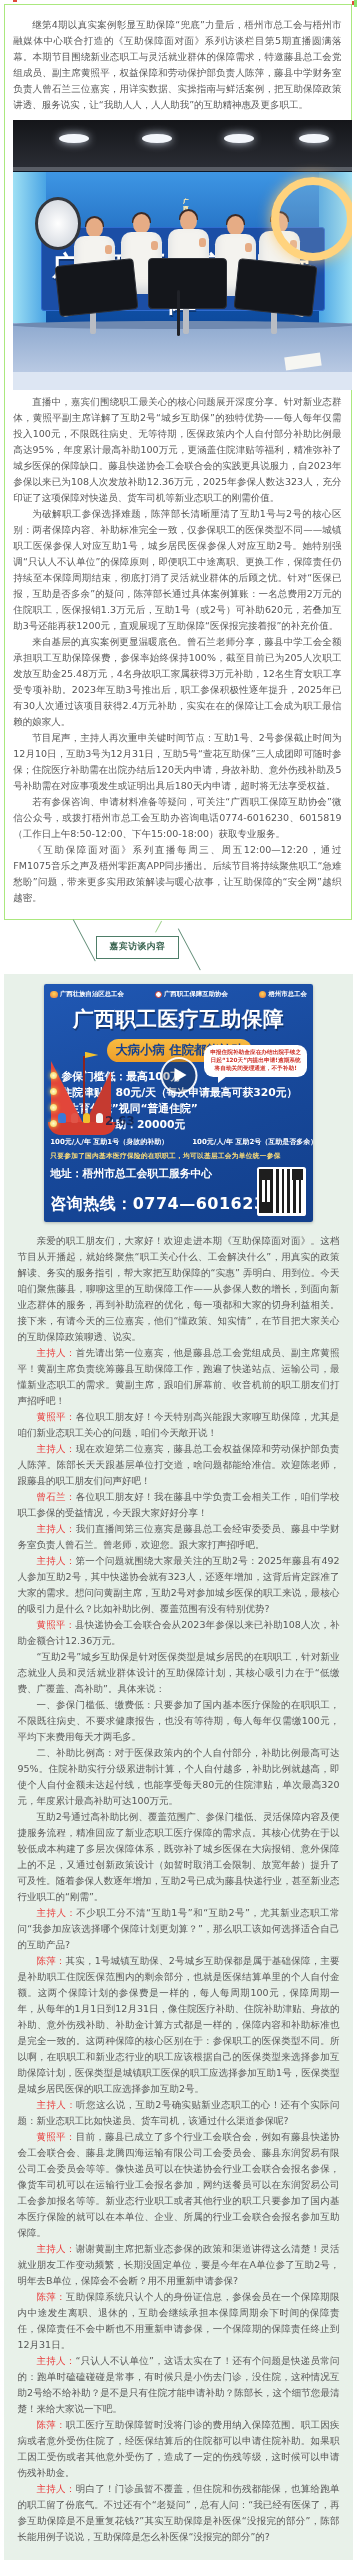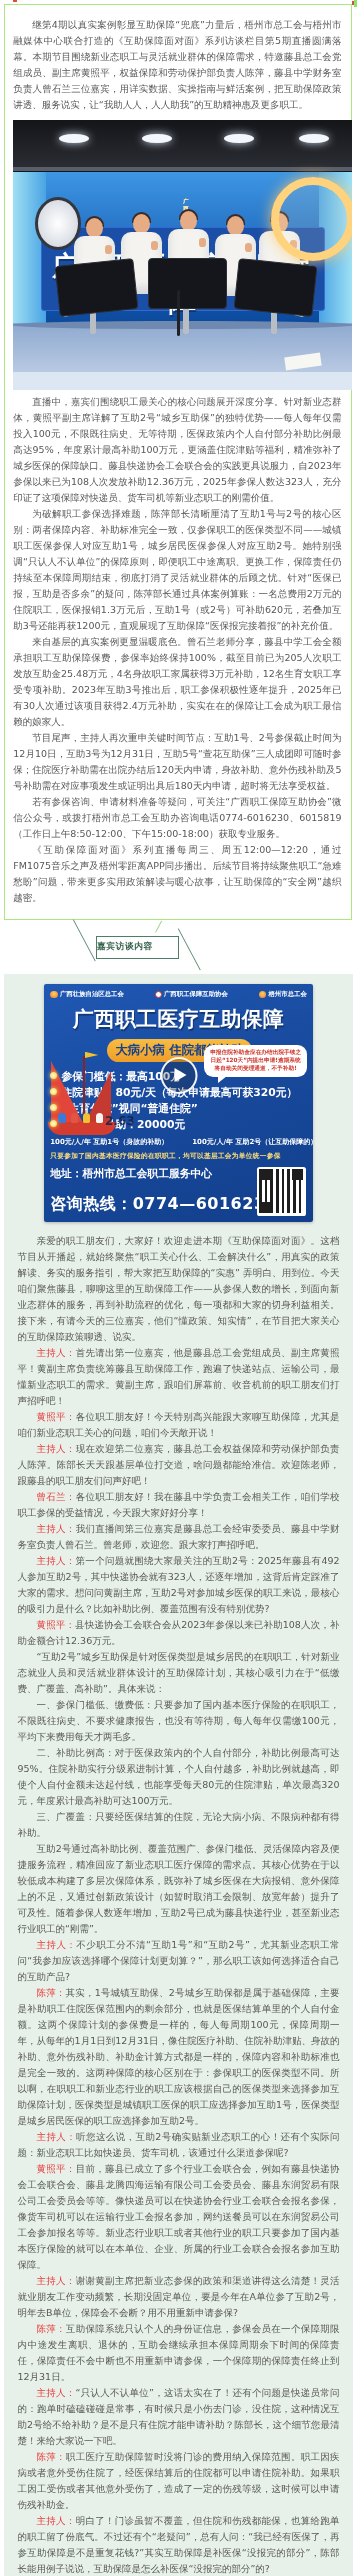--- a/index.html
+++ b/index.html
@@ -38,21 +38,21 @@
   .ph-desk{left:0;bottom:0;width:100%;height:67px;background:linear-gradient(#8ea9cf,#c8d5ea);}
   .ph-desk-edge{left:0;bottom:61px;width:100%;height:7.2px;background:#6f89b0;border-radius:50%;}
   .ph-floor{left:0;bottom:0;width:100%;height:17.5px;background:#dde6f3;}
   .mon{background:#14161b;border:1px solid #2c2f36;border-radius:4.1px;width:77px;height:49px;}
   .arm{background:#b9bdc4;border-radius:2.6px;}
   .ph-paper{right:31px;bottom:21.6px;width:36px;height:13.4px;background:#f6f6f2;transform:rotate(-8deg);}
   .ph-mic{width:3.1px;height:46px;background:#202228;border-radius:1.5px;}
 
   
   .divider-wrap{position:relative;height:38px;margin-top:8.2px;}
-  .divider-box{position:absolute;left:96px;top:7.2px;width:81px;padding:4.6px 0;border:0.5px solid #4e7d68;background:#fff;color:#35604c;font-size:8.8px;font-weight:bold;text-align:left;letter-spacing:0.5px;}
+  .divider-box{position:absolute;left:96px;top:7.2px;width:81px;padding:4.6px 0;border:0.5px solid #4e7d68;background:#fff;color:#35604c;font-size:8.8px;font-weight:bold;text-align:center;letter-spacing:0.5px;}
   .slash{position:absolute;width:47px;height:0.5px;background:#5c8a73;}
   .slash.l{left:61px;top:11.3px;transform:rotate(62deg);}
   .slash.r{left:166px;top:20.6px;transform:rotate(62deg);}
   .notch{position:absolute;left:158px;top:-8.2px;width:0.5px;height:13.4px;background:#9fd18d;transform:rotate(28deg);}
 
   
   .interview{margin:7.2px 4.1px 0;background:#e8f1e9;padding:10.3px 13.4px 14.4px;}
   .video{width:269px;margin:0 auto 11.3px;position:relative;background:linear-gradient(160deg,#2058b4,#17489a 55%,#123f8c);border-radius:2.1px;padding:6.2px 6.2px 7.2px;box-sizing:border-box;box-shadow:0 1px 3.1px rgba(0,0,0,.25);}
   .po-orgs{display:flex;justify-content:space-between;align-items:center;color:#fff;font-weight:bold;font-size:6.4px;}
   .po-orgs span{display:flex;align-items:center;gap:2.1px;}
@@ -238,21 +238,21 @@
           <span>“生育住院”视同“普通住院”</span>
         </li>
         <li>
           <i class="bulb"></i>
           <span>意外伤残补助：20000元</span>
         </li>
       </ul>
 
     <div class="po-plans">
       <span>100元/人/年  互助1号（身故的补助）</span>
-      <span>100元/人/年  互助2号（让互助保障的）</span>
+      <span>100元/人/年  互助2号（互助是否多余）</span>
     </div>
     <div class="po-note">只要参加了国内基本医疗保险的在职职工，均可以基层工会为单位统一参保</div>
     <div class="po-addr">地址：梧州市总工会职工服务中心</div>
     <div class="po-hot">咨询热线：0774—6016230</div>
 
     <div class="qr">
         <div class="qr-inner"></div>
       </div>
 
     <div class="overlay-num">2.63</div>
@@ -266,21 +266,20 @@
       <p class="para"><span class="speaker">主持人：</span>首先请出第一位嘉宾，他是藤县总工会党组成员、副主席黄照平！黄副主席负责统筹藤县互助保障工作，跑遍了快递站点、运输公司，最懂新业态职工的需求。黄副主席，跟咱们屏幕前、收音机前的职工朋友们打声招呼吧！</p>
       <p class="para"><span class="speaker">黄照平：</span>各位职工朋友好！今天特别高兴能跟大家聊互助保障，尤其是咱们新业态职工关心的问题，咱们今天敞开说！</p>
       <p class="para"><span class="speaker">主持人：</span>现在欢迎第二位嘉宾，藤县总工会权益保障和劳动保护部负责人陈萍。陈部长天天跟基层单位打交道，啥问题都能给准信。欢迎陈老师，跟藤县的职工朋友们问声好吧！</p>
       <p class="para"><span class="speaker">曾石兰：</span>各位职工朋友好！我在藤县中学负责工会相关工作，咱们学校职工参保的受益情况，今天跟大家好好分享！</p>
       <p class="para"><span class="speaker">主持人：</span>我们直播间第三位嘉宾是藤县总工会经审委委员、藤县中学财务室负责人曾石兰。曾老师，欢迎您。跟大家打声招呼吧。</p>
       <p class="para"><span class="speaker">主持人：</span>第一个问题就围绕大家最关注的互助2号：2025年藤县有492人参加互助2号，其中快递协会就有323人，还逐年增加，这背后肯定踩准了大家的需求。想问问黄副主席，互助2号对参加城乡医保的职工来说，最核心的吸引力是什么？比如补助比例、覆盖范围有没有特别优势?</p>
       <p class="para"><span class="speaker">黄照平：</span>县快递协会工会联合会从2023年参保以来已补助108人次，补助金额合计12.36万元。</p>
       <p class="para">“互助2号”城乡互助保是针对医保类型是城乡居民的在职职工，针对新业态就业人员和灵活就业群体设计的互助保障计划，其核心吸引力在于“低缴费、广覆盖、高补助”。具体来说：</p>
       <p class="para">一、参保门槛低、缴费低：只要参加了国内基本医疗保险的在职职工，不限既往病史、不要求健康报告，也没有等待期，每人每年仅需缴100元，平均下来费用每天才两毛多。</p>
       <p class="para">二、补助比例高：对于医保政策内的个人自付部分，补助比例最高可达95%。住院补助实行分级累进制计算，个人自付越多，补助比例就越高，即使个人自付金额未达起付线，也能享受每天80元的住院津贴，单次最高320元，年度累计最高补助可达100万元。</p>
-      <p class="para">三、广覆盖：只要经医保结算的住院，无论大病小病、不限病种都有得补助。</p>
       <p class="para">互助2号通过高补助比例、覆盖范围广、参保门槛低、灵活保障内容及便捷服务流程，精准回应了新业态职工医疗保障的需求点。其核心优势在于以较低成本构建了多层次保障体系，既弥补了城乡医保在大病报销、意外保障上的不足，又通过创新政策设计（如暂时取消工会限制、放宽年龄）提升了可及性。随着参保人数逐年增加，互助2号已成为藤县快递行业，甚至新业态行业职工的“刚需”。</p>
       <p class="para"><span class="speaker">主持人：</span>不少职工分不清“互助1号”和“互助2号”，尤其新业态职工常问“我参加应该选择哪个保障计划更划算？”，那么职工该如何选择适合自己的互助产品?</p>
       <p class="para"><span class="speaker">陈萍：</span>其实，1号城镇互助保、2号城乡互助保都是属于基础保障，主要是补助职工住院医保范围内的剩余部分，也就是医保结算单里的个人自付金额。这两个保障计划的参保费是一样的，每人每周期100元，保障周期一年，从每年的1月1日到12月31日，像住院医疗补助、住院补助津贴、身故的补助、意外伤残补助、补助金计算方式都是一样的，保障内容和补助标准也是完全一致的。这两种保障的核心区别在于：参保职工的医保类型不同。所以啊，在职职工和新业态行业的职工应该根据自己的医保类型来选择参加互助保障计划，医保类型是城镇职工医保的职工应选择参加互助1号，医保类型是城乡居民医保的职工应选择参加互助2号。</p>
       <p class="para"><span class="speaker">主持人：</span>听您这么说，互助2号确实贴新业态职工的心！还有个实际问题：新业态职工比如快递员、货车司机，该通过什么渠道参保呢?</p>
       <p class="para"><span class="speaker">黄照平：</span>目前，藤县已成立了多个行业工会联合会，例如有藤县快递协会工会联合会、藤县龙腾四海运输有限公司工会委员会、藤县东润贸易有限公司工会委员会等等。像快递员可以在快递协会行业工会联合会报名参保，像货车司机可以在运输行业工会报名参加，网约送餐员可以在东润贸易公司工会参加报名等等。新业态行业职工或者其他行业的职工只要参加了国内基本医疗保险的就可以在本单位、企业、所属的行业工会联合会报名参加互助保障。</p>
       <p class="para"><span class="speaker">主持人：</span>谢谢黄副主席把新业态参保的政策和渠道讲得这么清楚！灵活就业朋友工作变动频繁，长期没固定单位，要是今年在A单位参了互助2号，明年去B单位，保障会不会断？用不用重新申请参保?</p>
       <p class="para"><span class="speaker">陈萍：</span>互助保障系统只认个人的身份证信息，参保会员在一个保障期限内中途发生离职、退休的，互助会继续承担本保障周期余下时间的保障责任，保障责任不会中断也不用重新申请参保，一个保障期的保障责任终止到12月31日。</p>
       <p class="para"><span class="speaker">主持人：</span>“只认人不认单位”，这话太实在了！还有个问题是快递员常问的：跑单时磕磕碰碰是常事，有时候只是小伤去门诊，没住院，这种情况互助2号给不给补助？是不是只有住院才能申请补助？陈部长，这个细节您最清楚！来给大家说一下吧。</p>
       <p class="para"><span class="speaker">陈萍：</span>职工医疗互助保障暂时没将门诊的费用纳入保障范围。职工因疾病或者意外受伤住院了，经医保结算后的住院都可以申请住院补助。如果职工因工受伤或者其他意外受伤了，造成了一定的伤残等级，这时候可以申请伤残补助金。</p>
       <p class="para"><span class="speaker">主持人：</span>明白了！门诊虽暂不覆盖，但住院和伤残都能保，也算给跑单的职工留了份底气。不过还有个“老疑问”，总有人问：“我已经有医保了，再参互助保障是不是重复花钱?”其实互助保障是补医保“没报完的部分”，陈部长能用例子说说，互助保障是怎么补医保“没报完的部分”的?</p>

